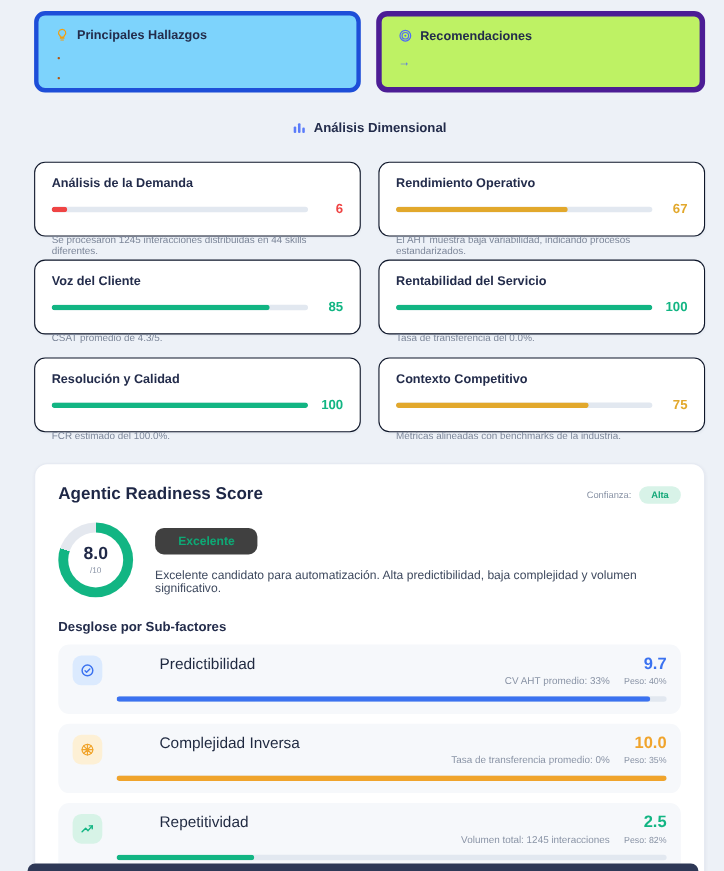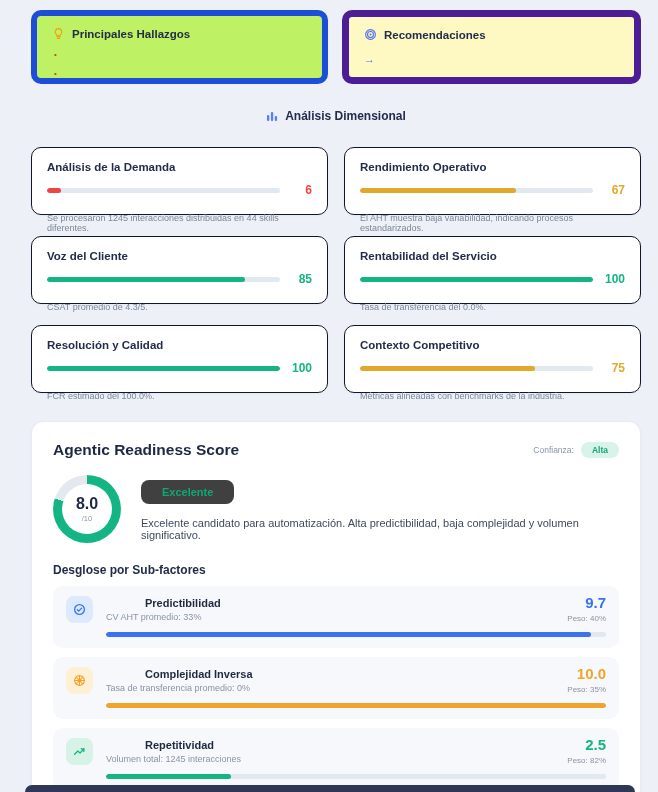--- a/index.html
+++ b/index.html
@@ -12,22 +12,22 @@
     overflow:hidden;
   }
   .page { padding:10px 17px 0 31px; }
 
   
   .top-row { display:flex; gap:14px; }
   .summary-card {
     flex:1; height:74px; border-radius:10px; padding:11px 15px;
     display:flex; flex-direction:column;
   }
-  .summary-card.findings { background:#bef264; border:6px solid #1d4ed8; }
-  .summary-card.recs     { background:#fef9c3; border:7px solid #4c1d95; }
+  .summary-card.findings { background:#7dd3fc; border:4px solid #1d4ed8; }
+  .summary-card.recs     { background:#bef264; border:5px solid #4c1d95; }
   .summary-head { display:flex; align-items:center; gap:7px; }
   .summary-title { font-size:11.5px; font-weight:bold; color:#232c4b; }
   .bullet { font-size:8px; color:#b45309; line-height:1; margin-top:11px; margin-left:2px; }
   .rec-arrow { font-size:11px; color:#4f6bf5; margin-top:12px; font-weight:bold; }
 
   
   .section-head {
     margin:25px 0 24px; display:flex; justify-content:center; align-items:center; gap:7px;
   }
   .section-title { font-size:12px; font-weight:bold; color:#232c4b; }
@@ -83,22 +83,22 @@
   }
   .sub-main { display:flex; align-items:center; gap:13px; }
   .sub-icon-box {
     width:27px; height:27px; border-radius:8px; flex:none;
     display:flex; align-items:center; justify-content:center;
   }
   .sub-icon-box.blue  { background:#dbeafe; }
   .sub-icon-box.amber { background:#fdf0d5; }
   .sub-icon-box.green { background:#d7f3e7; }
   .sub-text { flex:1; }
-  .sub-name { font-size:11px; font-weight:bold; color:#1f2940;padding-left:39px; }
-  .sub-detail { font-size:9px; color:#8a94a6; margin-top:3px; }
+  .sub-name { font-size:14px; font-weight:normal; color:#1f2940;padding-left:39px; }
+  .sub-detail { font-size:9px; color:#8a94a6; margin-top:3px;text-align:right; }
   .sub-score-wrap { text-align:right; }
   .sub-score { font-size:15px; font-weight:800; line-height:1; }
   .sub-weight { font-size:8px; color:#8a94a6; margin-top:4px; }
   .sub-bar-track { margin:9px 0 0 40px; height:5px; background:#e2e8f0; border-radius:4px; overflow:hidden; }
 
   .footer-bar {
     position:absolute; left:25px; bottom:0; width:610px; height:7px;
     background:#2e3856; border-radius:8px 8px 0 0;
   }
   svg { display:block; }

